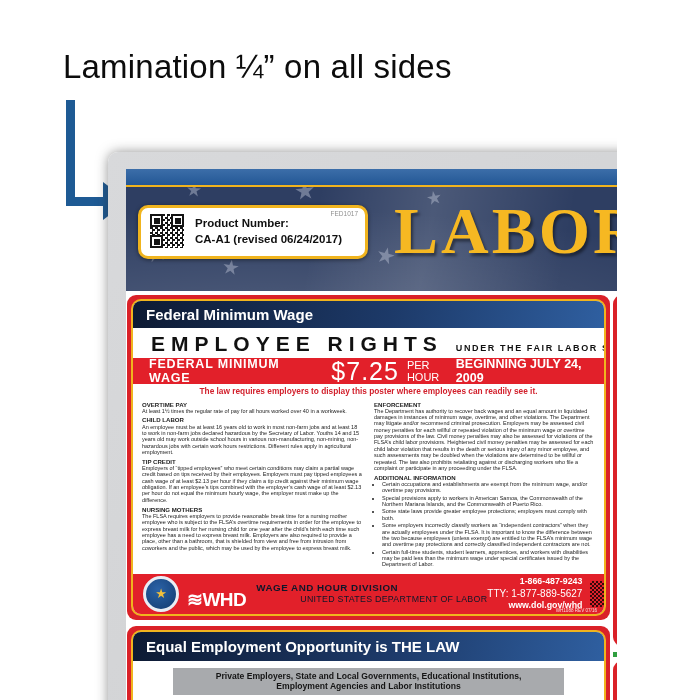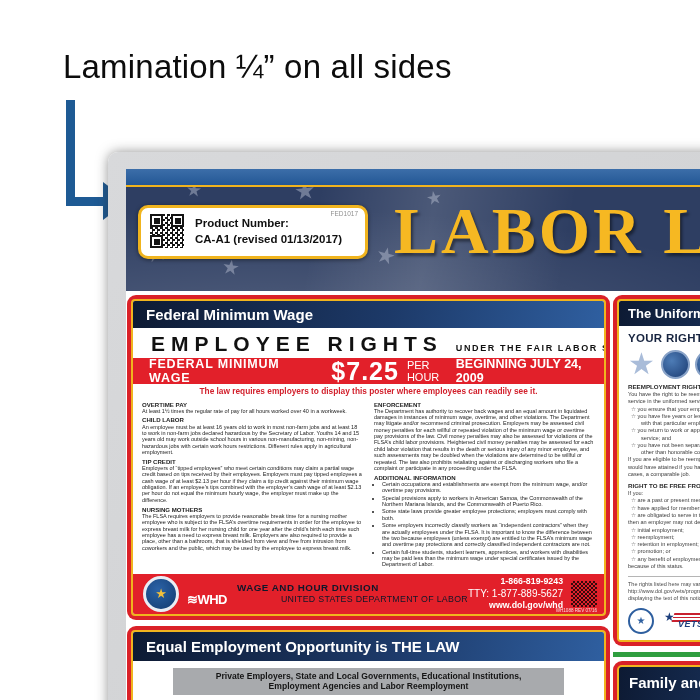--- a/index.html
+++ b/index.html
@@ -1,16 +1,16 @@
 <!DOCTYPE html>
 <html><head>
 <meta charset="utf-8">
 <style>
   html,body{margin:0;padding:0;background:#fff;}
-  .stage{position:relative;width:700px;height:700px;overflow:hidden;background:#ffffff;
+  .stage{position:relative;width:617px;height:700px;overflow:hidden;background:#ffffff;
          font-family:"Liberation Sans",sans-serif;}
 
   
   .headline{position:absolute;left:63px;top:48px;font-size:33px;color:#0c0c0c;letter-spacing:.2px;}
   .arrow-v{position:absolute;left:66px;top:100px;width:9px;height:106px;background:#1e5a94;}
   .arrow-h{position:absolute;left:66px;top:197px;width:38px;height:9px;background:#1e5a94;}
   .arrow-head{position:absolute;left:103px;top:182px;width:0;height:0;
               border-left:25px solid #1e5a94;border-top:19px solid transparent;border-bottom:19px solid transparent;}
 
   
@@ -37,43 +37,43 @@
   .ptext{position:absolute;left:54px;top:8px;font-size:11.5px;font-weight:bold;color:#101010;line-height:1.35;}
   .mast-title{position:absolute;left:268px;top:6px;font-family:"Liberation Serif",serif;font-weight:bold;
               font-size:66px;color:#f6b822;letter-spacing:3px;white-space:nowrap;
               text-shadow:2px 3px 3px rgba(0,0,0,.45);}
 
   
   .cols{position:absolute;left:1px;top:126px;width:940px;}
   .col-left{position:absolute;left:0;top:0;width:483px;}
   .col-right{position:absolute;left:486px;top:0;width:320px;}
   .section{background:#da2128;border-radius:9px;padding:4px;margin-bottom:6px;}
-  .section-inner{border:2px solid #f0b41e;border-radius:4px;background:#fff;overflow:hidden;}
+  .section-inner{border:2px solid #f0b41e;border-radius:10px;background:#fff;overflow:hidden;}
   .sec-header{background:linear-gradient(100deg,#0d1a33 0%,#1d3a69 55%,#2f5fa0 100%);color:#fff;font-weight:bold;}
   .fmw-header{font-size:15px;padding:5px 0 5px 13px;}
 
   .rights-row{display:flex;align-items:baseline;gap:13px;padding:4px 11px 2px 18px;background:#fff;}
   .rights-title{font-size:21px;font-weight:bold;letter-spacing:6px;color:#111;white-space:nowrap;}
   .rights-sub{font-size:9px;font-weight:bold;letter-spacing:1.6px;color:#111;white-space:nowrap;}
   .wage-bar{display:flex;align-items:center;background:#e2202a;color:#fff;height:26px;padding:0 16px;}
   .wage-label{font-size:12.5px;font-weight:bold;letter-spacing:.8px;}
-  .wage-amount{font-size:25px;font-weight:bold;margin-left:34px;letter-spacing:1px;}
+  .wage-amount{font-size:25px;font-weight:normal;margin-left:34px;letter-spacing:1px;}
   .wage-unit{font-size:11px;font-weight:normal;margin-left:8px;}
   .wage-eff{font-size:12.5px;font-weight:bold;margin-left:auto;}
   .tagline{text-align:center;color:#d21f2b;font-weight:bold;font-size:8.3px;padding:2px 0 1px;}
   .fmw-cols{display:flex;gap:11px;padding:1px 9px 3px;color:#1c1c1c;}
   .fmw-col{flex:1;font-size:5.5px;line-height:1.16;}
   .fmw-h{font-size:6.1px;font-weight:bold;margin-top:2.5px;}
   ul.bullets{margin:0;padding-left:8px;}
   ul.bullets li{margin:0 0 1px;}
 
   .fmw-footer{position:relative;display:flex;align-items:center;background:#e2202a;height:40px;padding:0 10px;margin-top:2px;}
   .dol-seal{flex:none;width:30px;height:30px;border-radius:50%;background:radial-gradient(circle at 40% 35%,#2a62a6,#123a6e);
             border:3px solid #e8edf4;display:flex;align-items:center;justify-content:center;color:#f3c03a;font-size:13px;}
-  .whd-logo{color:#fff;font-weight:bold;font-size:13px;margin:12px 10px 0 8px;letter-spacing:-.5px;white-space:nowrap;}
+  .whd-logo{color:#fff;font-weight:bold;font-size:19px;margin:12px 10px 0 8px;letter-spacing:-.5px;white-space:nowrap;}
   .div-lines{color:#0f172a;line-height:1.3;white-space:nowrap;}
   .div1{font-size:9.8px;font-weight:bold;letter-spacing:.5px;}
   .div2{font-size:8.8px;letter-spacing:.3px;margin-left:44px;}
   .contact{margin-left:auto;text-align:right;color:#fff;line-height:1.3;white-space:nowrap;}
   .c1{font-size:8.8px;font-weight:bold;}.c2{font-size:10px;}.c3{font-size:8.8px;font-weight:bold;}
   .qr2{flex:none;position:relative;width:26px;height:26px;margin-left:8px;}
   .qr2 .qr-grid{background:repeating-conic-gradient(#35090c 0% 25%,transparent 0% 50%) 0 0/4px 4px;}
   .qr2 .f{width:7px;height:7px;border-color:#35090c;background:#e2202a;}
   .qr2 .f i{background:#35090c;}
   .rev{position:absolute;right:7px;bottom:1px;font-size:4.6px;color:rgba(255,255,255,.85);}
@@ -142,21 +142,21 @@
               </span>
               <span class="f f2">
                 <i></i>
               </span>
               <span class="f f3">
                 <i></i>
               </span>
           </div>
           <div class="ptext">
             <div>Product Number:</div>
-            <div>CA-A1 (revised 01/13/2017)</div>
+            <div>CA-A1 (revised 06/24/2017)</div>
           </div>
         </div>
 
         <div class="mast-title">LABOR LAW</div>
       </div>
 
       <div class="cols">
 
         <div class="col-left">
 
@@ -204,40 +204,40 @@
               </div>
 
               <div class="fmw-footer">
                 <div class="dol-seal">★</div>
                 <div class="whd-logo">≋WHD</div>
                 <div class="div-lines">
                   <div class="div1">WAGE AND HOUR DIVISION</div>
                   <div class="div2">UNITED STATES DEPARTMENT OF LABOR</div>
                 </div>
                 <div class="contact">
-                  <div class="c1">1-866-819-9243</div>
+                  <div class="c1">1-866-487-9243</div>
                   <div class="c2">TTY: 1-877-889-5627</div>
                   <div class="c3">www.dol.gov/whd</div>
                 </div>
                 <div class="qr2">
                   <span class="qr-grid"></span>
                   <span class="f f1"><i></i></span><span class="f f2"><i></i></span><span class="f f3"><i></i></span>
                 </div>
                 <div class="rev">WH1088 REV 07/16</div>
               </div>
             </div>
           </div>
 
           <div class="section">
             <div class="section-inner">
               <div class="sec-header eeo-header">Equal Employment Opportunity is THE LAW</div>
               <div class="eeo-body">
                 <div class="eeo-gray">
                   <div>Private Employers, State and Local Governments, Educational Institutions,</div>
-                  <div>Employment Agencies and Labor Reemployment</div>
+                  <div>Employment Agencies and Labor Institutions</div>
                 </div>
 
               </div>
             </div>
           </div>
         </div>
 
         <div class="col-right">
 
           <div class="section">

